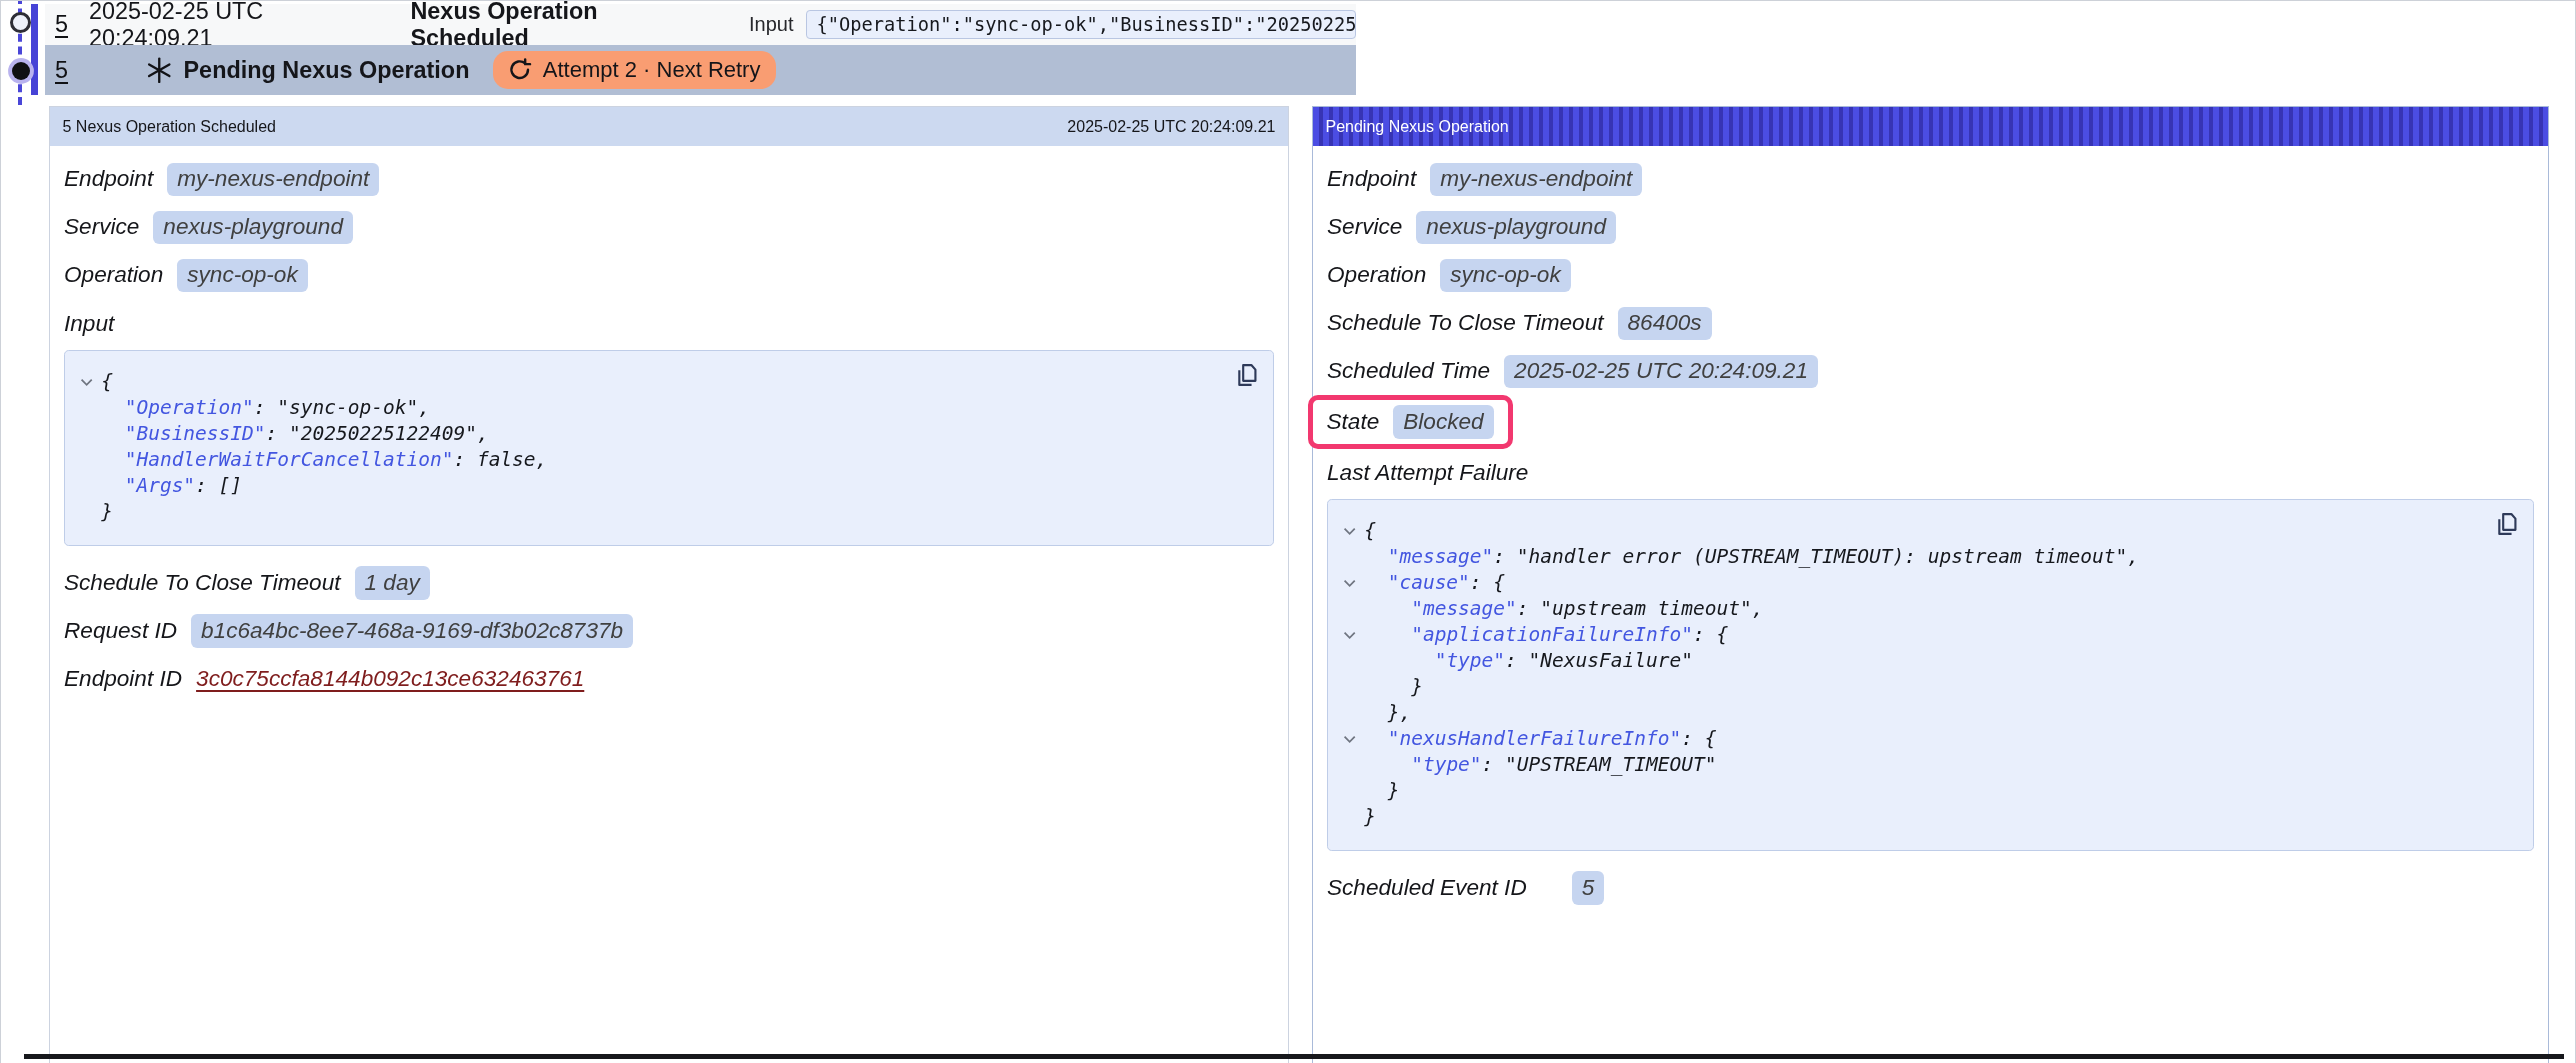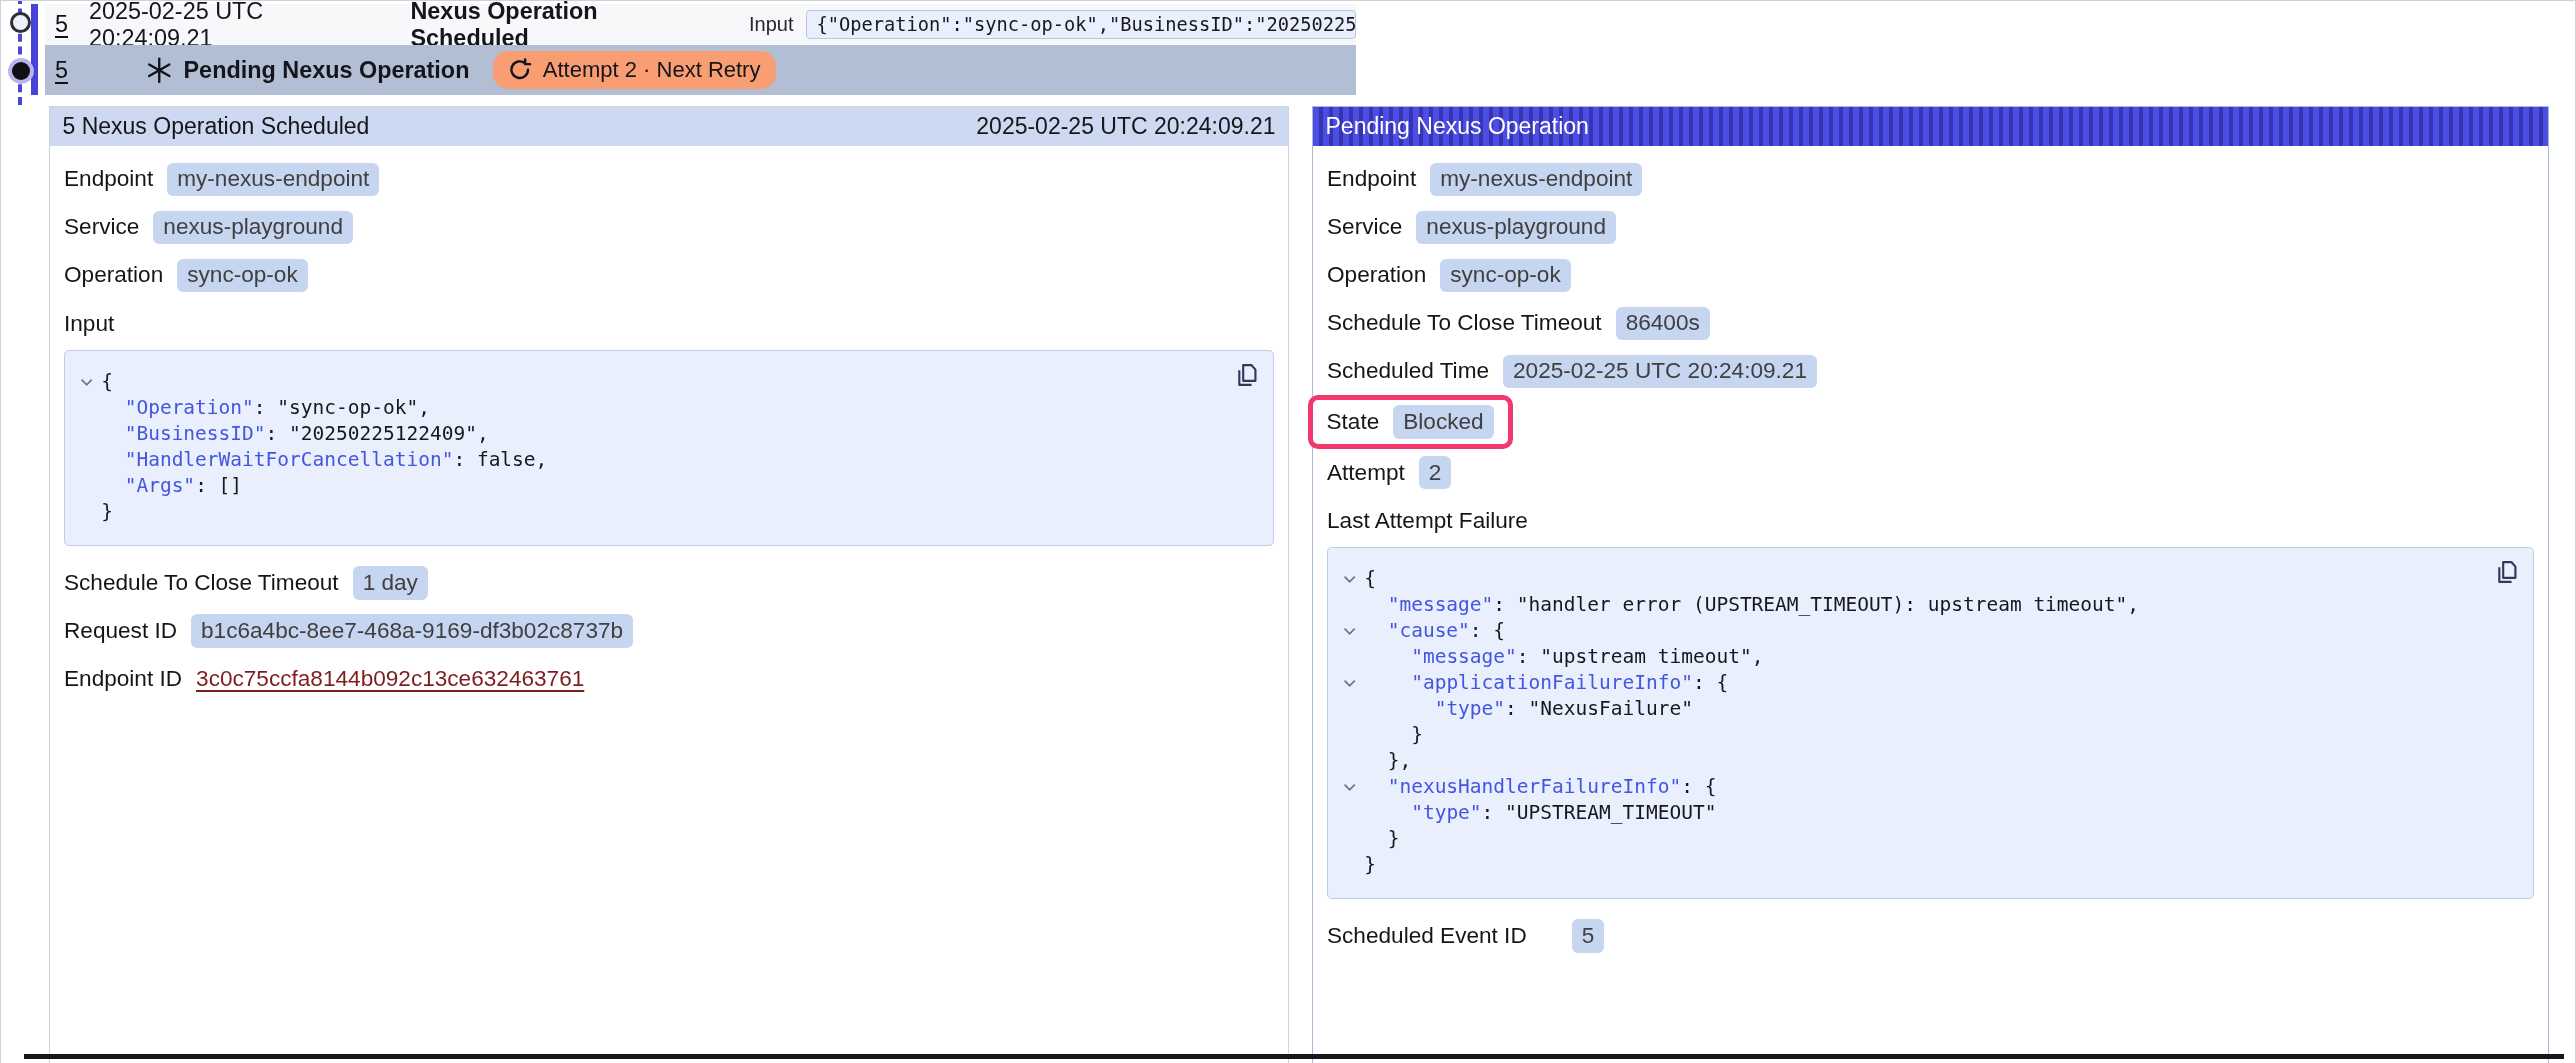--- a/index.html
+++ b/index.html
@@ -38,25 +38,25 @@
   .retry-badge { margin-left:23.4px; display:flex; align-items:center; gap:11px;
     background:#f99d72; border-radius:15px; padding:6.2px 15.6px; font-size:22px; color:#141519; }
 
   
   .panel { position:absolute; top:105px; background:#fff; }
   .panel-scheduled { left:48px; width:1240px; height:958px;
     border:0.8px solid #ccd3e0; border-bottom:none; }
   .panel-pending { left:1311px; width:1237px; height:958px;
     border:1.6px solid #a9bad9; border-bottom:none; }
   .panel-header { height:39px; display:flex; align-items:center;
-    justify-content:space-between; padding:0 12.5px; background:#ccd9f0; font-size:23px; }
+    justify-content:space-between; padding:0 12.5px; background:#ccd9f0; font-size:16px; }
   .panel-header.striped {
     background:repeating-linear-gradient(90deg,#4b4de3 0px,#4b4de3 6.2px,#3734b4 6.2px,#3734b4 10px);
     color:#fff; justify-content:flex-start; font-weight:500; }
-  .panel-body { padding:9.4px 14px 0; }
+  .panel-body { padding:9.4px 14px 0;font-style:italic; }
   .frow { min-height:48px; display:flex; align-items:center; gap:14px; font-size:22.6px; }
   .chip { background:#c6d5f0; border-radius:6.2px; padding:3.9px 10px; color:#404040; }
   .link-value { color:#7f1d1d; text-decoration:underline; text-underline-offset:3.9px; cursor:pointer; }
   .section-label { margin-top:7.8px; height:33px; display:flex; align-items:center; font-size:22.6px; }
 
   
   .code-block { position:relative; margin-top:9.4px; margin-bottom:12.5px;
     background:#e9effc; border:1.6px solid #bfcde8; border-radius:4.7px;
     padding:18.7px 47px 20px 6.2px;
     font-family:"DejaVu Sans Mono", monospace; font-size:19.5px; color:#16181d; }
@@ -216,24 +216,20 @@
       <div class="frow">
         <span>Scheduled Time</span>
         <span class="chip">2025-02-25 UTC 20:24:09.21</span>
       </div>
       <div class="frow ann">
         <span class="annotated">
           <span>State</span>
           <span class="chip">Blocked</span>
         </span>
       </div>
-      <div class="frow">
-        <span>Attempt</span>
-        <span class="chip">2</span>
-      </div>
 
       <div class="section-label">Last Attempt Failure</div>
       <div class="code-block">
         <button class="copy-btn" aria-label="copy">
           <svg width="26.5" height="26.5" viewBox="0 0 26 26">
             <g fill="none" stroke="#2e3a59" stroke-width="2.1" stroke-linejoin="round">
               <path d="M10 3 h8 l4 4.5 v11 h-12 z"></path>
               <path d="M6.2 8 v14.5 h12"></path>
             </g>
           </svg>

